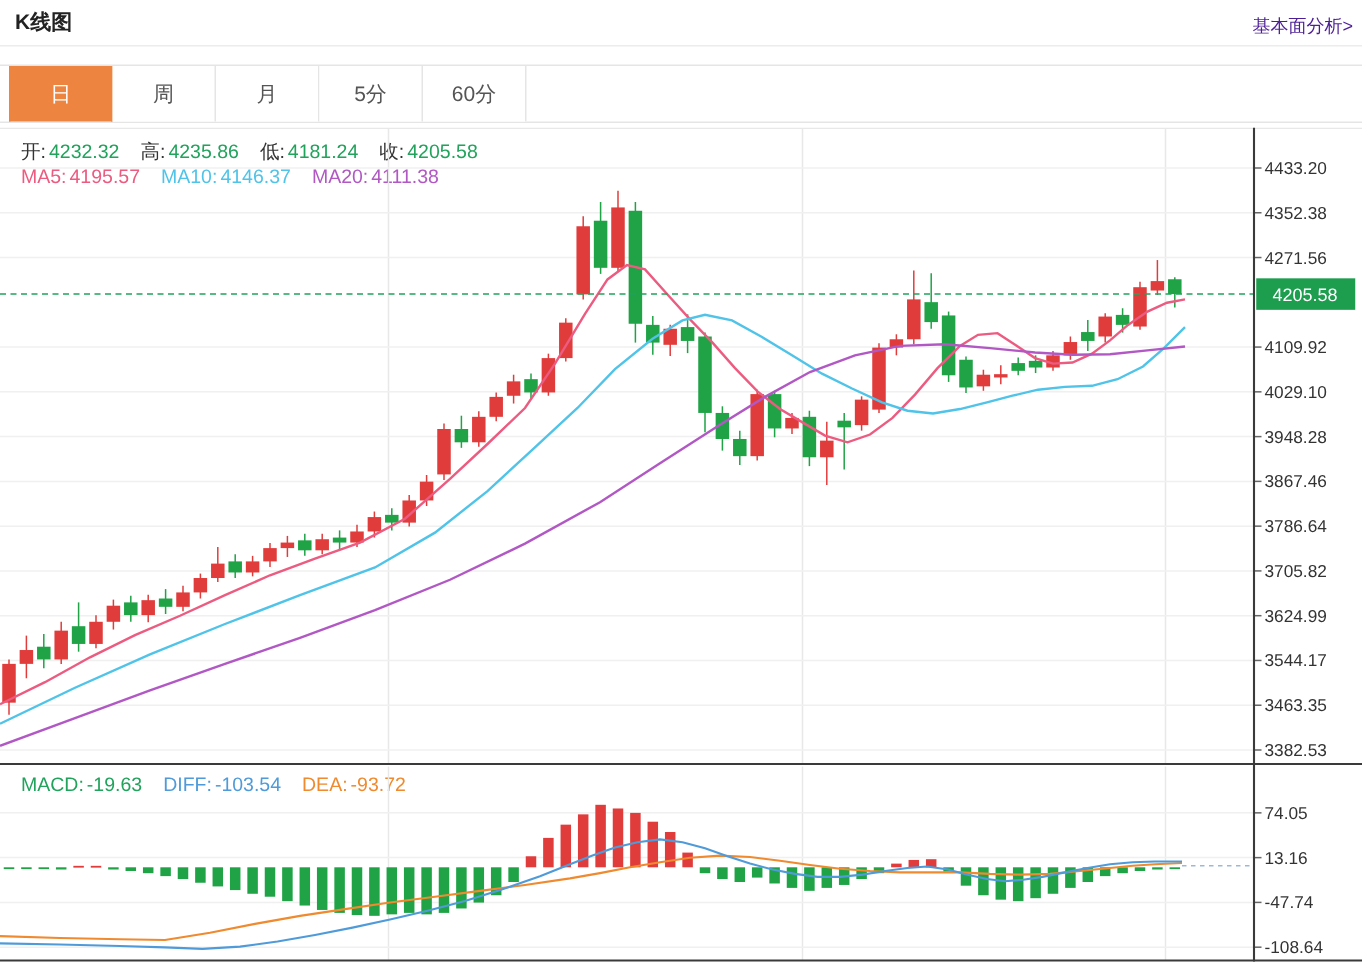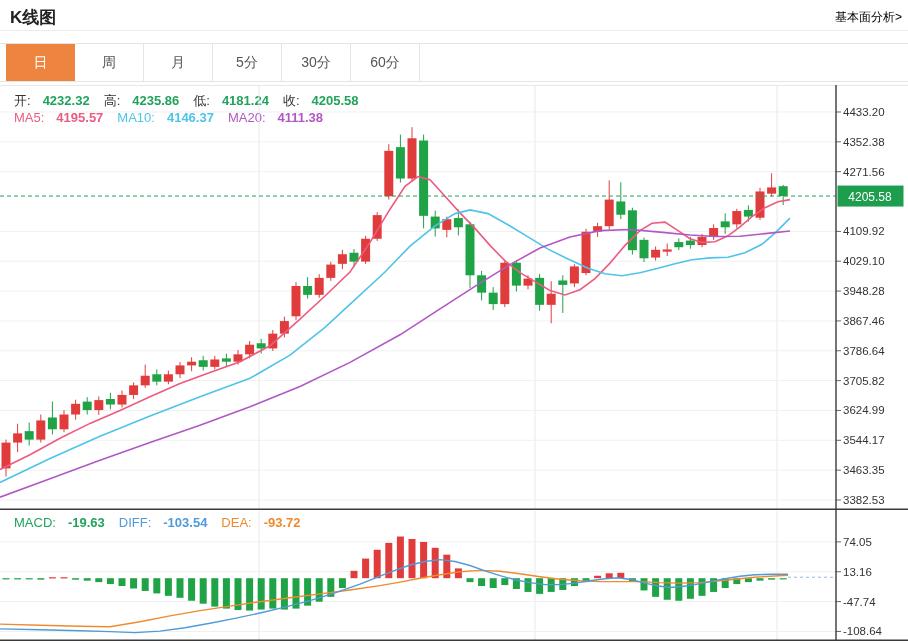--- a/index.html
+++ b/index.html
@@ -1,47 +1,46 @@
 <!DOCTYPE html>
 <html><head>
 <meta charset="utf-8">
 <style>
   html,body{margin:0;padding:0;background:#fff;}
   #app{position:relative;width:908px;height:644px;background:#fff;overflow:hidden;
        font-family:"Liberation Sans","DejaVu Sans",sans-serif;}
-  .hdr-title{position:absolute;left:10px;top:6px;font-size:17px;font-weight:700;color:#222;}
-  .hdr-link{position:absolute;right:6px;top:9px;font-size:12px;color:#000000;cursor:pointer;}
+  .hdr-title{position:absolute;left:10px;top:6px;font-size:14px;font-weight:700;color:#222;}
+  .hdr-link{position:absolute;right:6px;top:9px;font-size:12px;color:#4c1d95;cursor:pointer;}
   .hdr-divider{position:absolute;left:0;top:30px;width:908px;border-bottom:1px solid #ececec;}
   .tabbar{position:absolute;left:0;top:43px;width:908px;height:39px;box-sizing:border-box;
           border-top:1px solid #e5e5e5;border-bottom:1px solid #e5e5e5;padding-left:6px;
           display:flex;align-items:stretch;}
   .tab{width:69px;box-sizing:border-box;border-right:1px solid #e5e5e5;color:#555;
        font-size:14px;display:flex;align-items:center;justify-content:center;cursor:pointer;background:#fff;}
   .tab:first-child{border-left:1px solid #e5e5e5;}
   .tab.active{background:#ED8540;color:#fff;border-color:#ED8540;}
   .legend{position:absolute;left:14px;white-space:nowrap;font-size:13px;}
   .legend .item{margin-right:14px;}
   .legend .lb{color:#333;}
-  .legend .val{margin-left:12px;font-weight:bold;}
+  .legend .val{margin-left:2px;}
   svg{position:absolute;left:0;display:block;}
   text{font-family:"Liberation Sans","DejaVu Sans",sans-serif;}
 </style>
 </head>
 <body>
 
 <div id="app">
   <div class="hdr-title">K线图</div>
   <div class="hdr-link">基本面分析&gt;</div>
   <div class="hdr-divider"></div>
   <div class="tabbar">
       <div class="tab active">日</div>
       <div class="tab">周</div>
       <div class="tab">月</div>
       <div class="tab">5分</div>
-      <div class="tab">30分</div>
       <div class="tab">60分</div>
     </div>
   <div class="legend" id="ohlc-legend" style="top:92px;"><span class="item"><span class="lb">开:</span><span class="val" style="color: rgb(33, 163, 92);">4232.32</span></span><span class="item"><span class="lb">高:</span><span class="val" style="color: rgb(33, 163, 92);">4235.86</span></span><span class="item"><span class="lb">低:</span><span class="val" style="color: rgb(33, 163, 92);">4181.24</span></span><span class="item"><span class="lb">收:</span><span class="val" style="color: rgb(33, 163, 92);">4205.58</span></span></div>
   <div class="legend" id="ma-legend" style="top:110px;"><span class="item"><span class="lb" style="color: rgb(236, 91, 128);">MA5:</span><span class="val" style="color: rgb(236, 91, 128);">4195.57</span></span><span class="item"><span class="lb" style="color: rgb(79, 195, 232);">MA10:</span><span class="val" style="color: rgb(79, 195, 232);">4146.37</span></span><span class="item"><span class="lb" style="color: rgb(177, 88, 196);">MA20:</span><span class="val" style="color: rgb(177, 88, 196);">4111.38</span></span></div>
   <svg id="main-chart" style="top:85px;" width="908" height="425" viewBox="0 0 908 425">
       <line x1="0" y1="0.5" x2="908" y2="0.5" stroke="#e8e8e8"></line>
       <line x1="259" y1="1" x2="259" y2="424" stroke="#e8e8e8" stroke-width="1"></line>
       <line x1="535" y1="1" x2="535" y2="424" stroke="#e8e8e8" stroke-width="1"></line>
       <line x1="777" y1="1" x2="777" y2="424" stroke="#e8e8e8" stroke-width="1"></line>
       <line x1="0" y1="26.99508844492055" x2="836" y2="26.99508844492055" stroke="#f0f0f0"></line>

